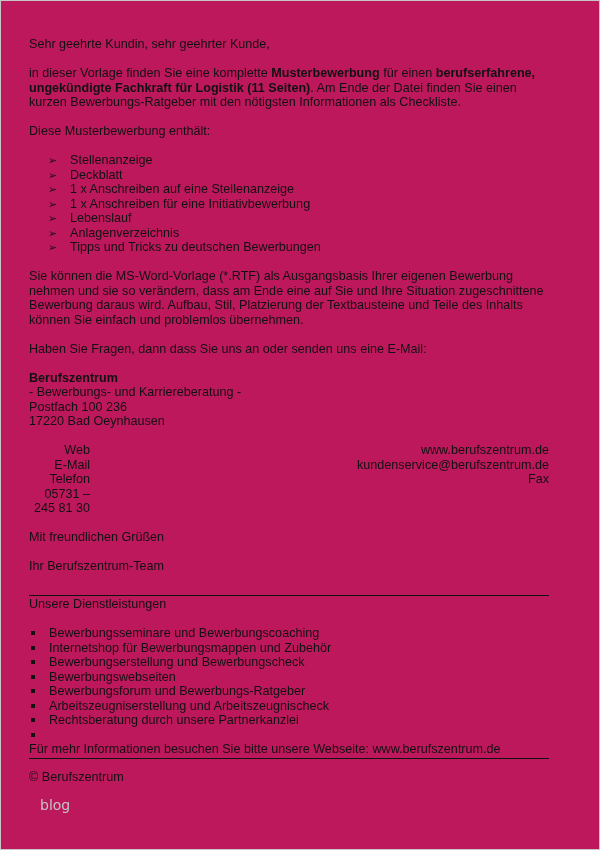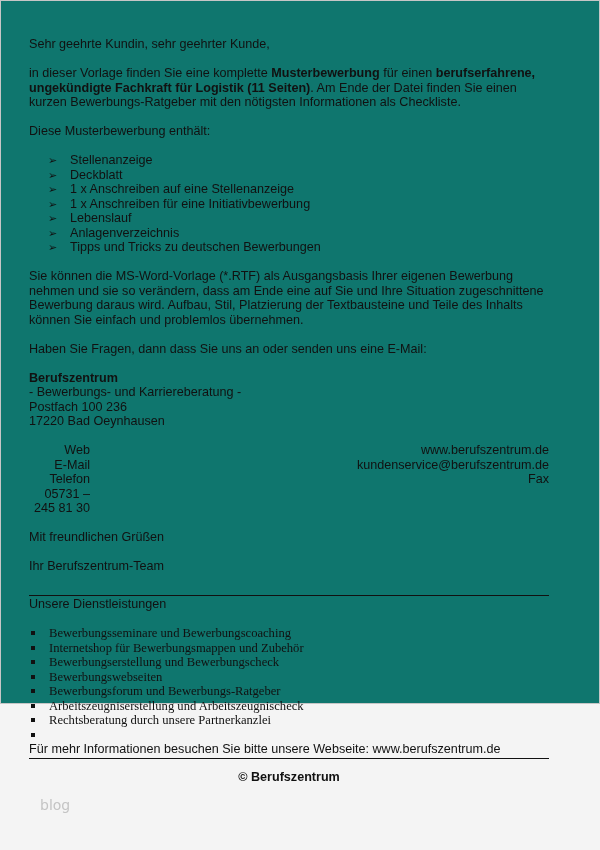--- a/index.html
+++ b/index.html
@@ -6,39 +6,39 @@
     html, body { width: 600px; height: 850px; background: #f4f4f4; }
     body {
       position: relative;
       font-family: "Liberation Sans", sans-serif;
       font-size: 12.6px;
       line-height: 14.5px;
       color: #111;
       overflow: hidden;
     }
     .page {
-      position: absolute; left: 0; top: 0; width: 600px; height: 704px;
-      border: 1px solid #c6c6c6; background: #0f766e;
+      position: absolute; left: 0; top: 0; width: 600px; height: 850px;
+      border: 1px solid #c6c6c6; background: #be185d;
     }
     .content { position: absolute; left: 28px; top: 36px; width: 520px; }
     p { margin: 0; }
     .gap { height: 14.5px; }
     b { font-weight: bold; }
     ul.arrow { list-style: none; margin-left: 19px; }
     ul.arrow li { position: relative; padding-left: 22px; }
     ul.arrow li .mk { position: absolute; left: 0; top: 0; font-size: 11px; }
     .contact { display: grid; grid-template-columns: 61px auto; text-align: right; }
     .rule-top { border-top: 1.3px solid #111; width: 520px; padding-top: 1px; }
     .rule-bottom { border-bottom: 1.3px solid #111; width: 520px; padding-bottom: 1px; }
     ul.square { list-style: none; margin-left: 0; }
-    ul.square li { position: relative; padding-left: 20px; font-family: Liberation Serif, serif; }
+    ul.square li { position: relative; padding-left: 20px; }
     ul.square li .sq {
       position: absolute; left: 2px; top: 5px; width: 4px; height: 4px; background: #111;
     }
-    .copyright { text-align: center; font-weight: bold; width: 520px; }
+    .copyright { text-align: left; font-weight: normal; width: 520px; }
     .watermark {
       position: absolute; left: 39px; top: 797px;
       font-size: 14px; color: #c4c4c4; font-family: "DejaVu Sans", sans-serif;
     }
   </style>
 </head>
 <body>
 
 <div class="page">
   <div class="content">

